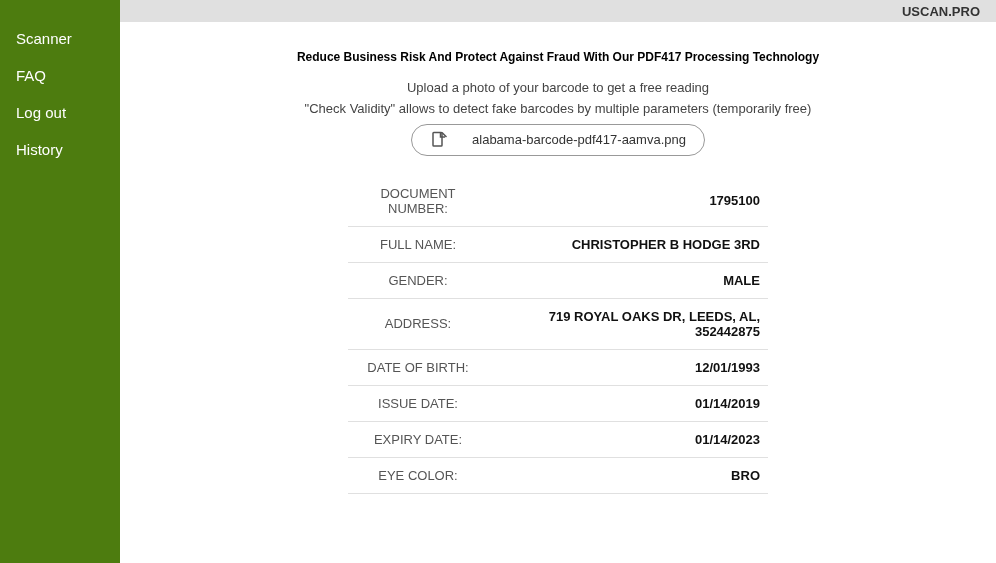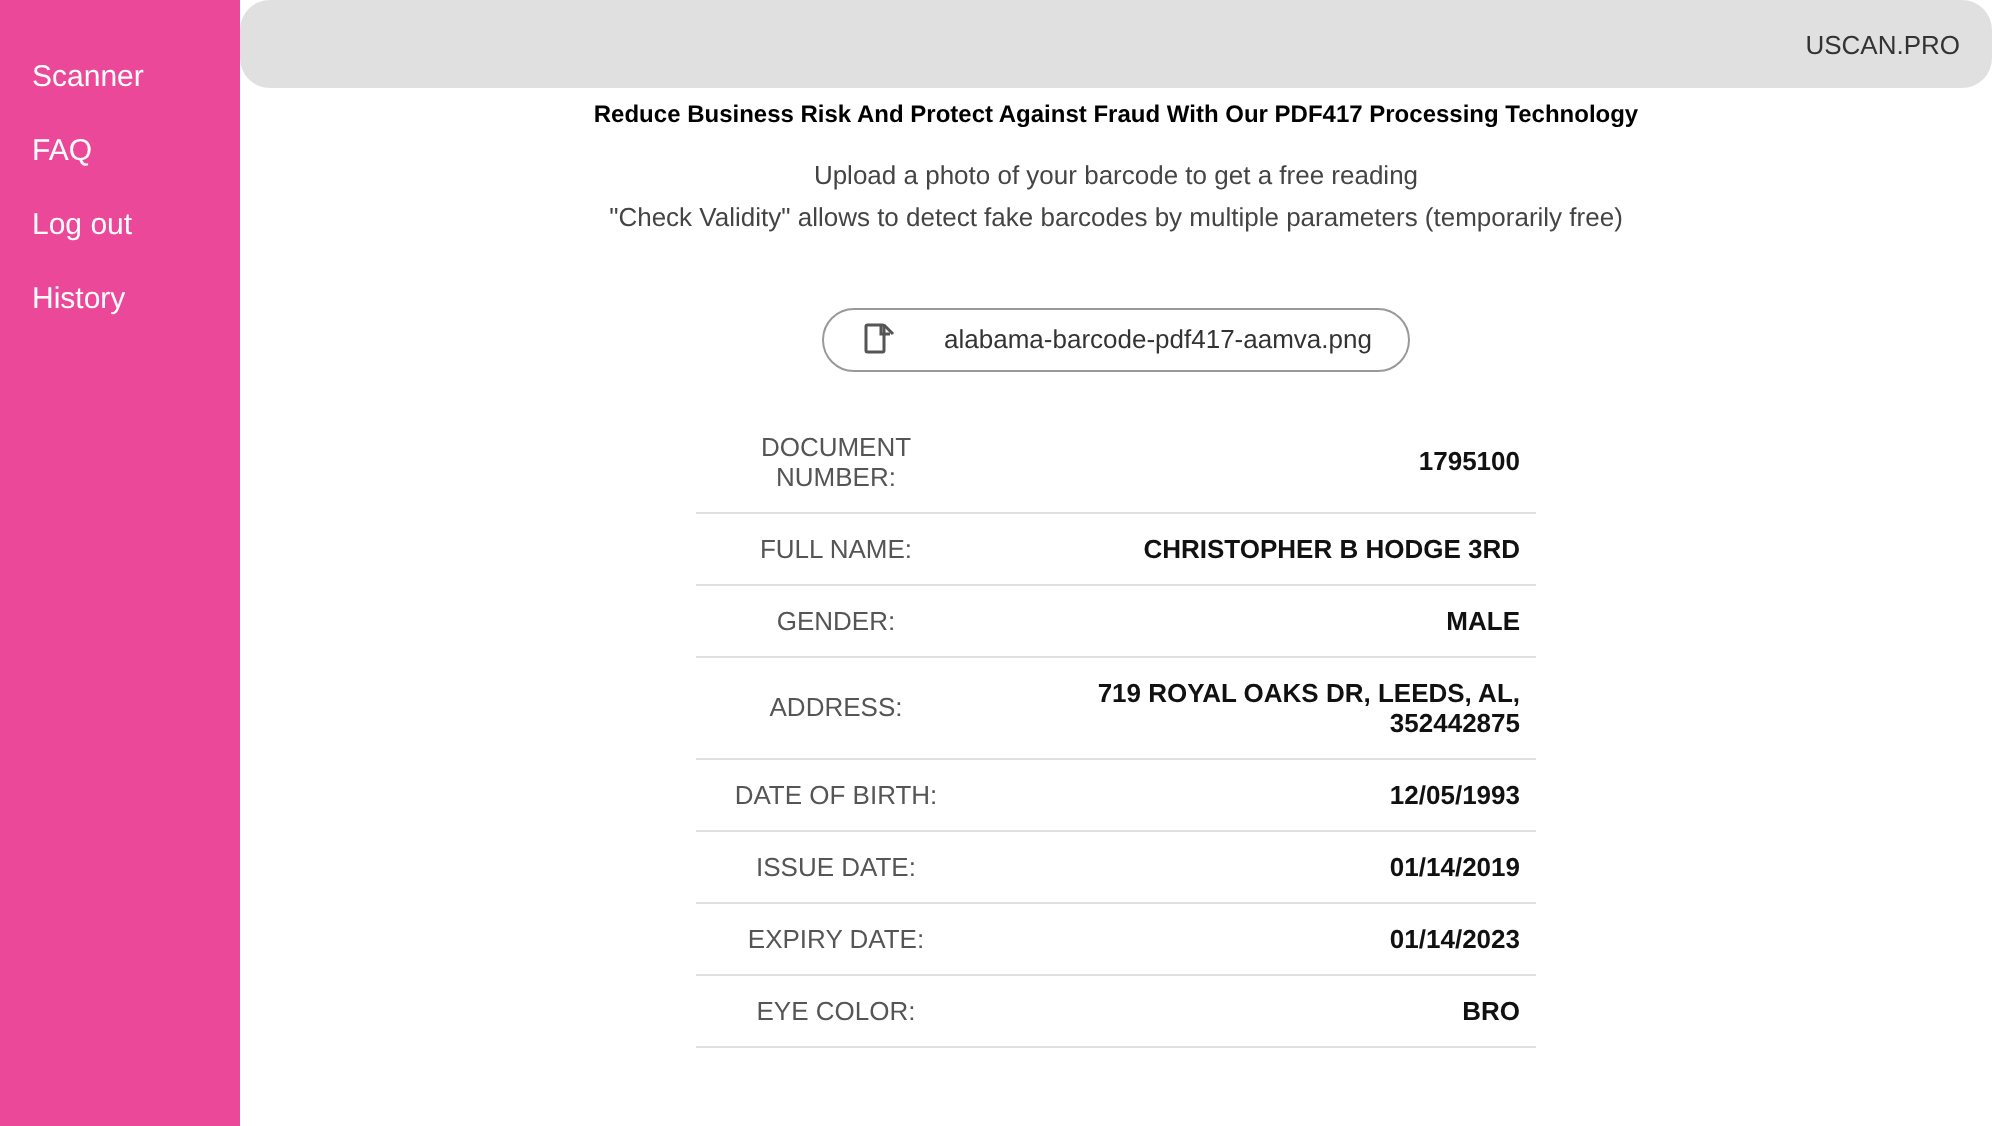--- a/index.html
+++ b/index.html
@@ -2,47 +2,46 @@
 <html><head>
   <meta charset="utf-8">
   <style>
     * { margin: 0; padding: 0; box-sizing: border-box; }
     body { font-family: Arial, Helvetica, sans-serif; display: flex; height: 563px; width: 996px; overflow: hidden; background: #f5f5f5; }
 
     
     .sidebar {
       width: 120px;
       min-width: 120px;
-      background: #ec4899;
+      background: #4d7c0f;
       display: flex;
       flex-direction: column;
       padding-top: 20px;
     }
     .sidebar-item {
       color: #ffffff;
       padding: 10px 16px;
       cursor: pointer;
       font-size: 15px;
     }
 
     
     .top-bar {
       position: absolute;
       top: 0; right: 0;
       width: calc(996px - 120px);
-      height: 44px;
+      height: 22px;
       background: #e0e0e0;
       display: flex;
       align-items: center;
       justify-content: flex-end;
       padding-right: 16px;
       font-size: 13px;
       color: #333;
-      font-weight: normal;
-      border-radius: 15px;
+      font-weight: bold;
     }
 
     
     .main {
       flex: 1;
       background: #ffffff;
       display: flex;
       flex-direction: column;
       align-items: center;
       padding-top: 50px;
@@ -56,21 +55,21 @@
       text-align: center;
       margin-bottom: 14px;
       max-width: 700px;
     }
 
     .subtitle {
       font-size: 13px;
       text-align: center;
       color: #444;
       line-height: 1.6;
-      margin-bottom: 34px;
+      margin-bottom: 4px;
     }
 
     
     .file-pill {
       border: 1px solid #999;
       border-radius: 20px;
       padding: 6px 18px;
       display: flex;
       align-items: center;
       gap: 24px;
@@ -153,21 +152,21 @@
         <tr>
           <td>GENDER:</td>
           <td>MALE</td>
         </tr>
         <tr>
           <td>ADDRESS:</td>
           <td>719 ROYAL OAKS DR, LEEDS, AL, 352442875</td>
         </tr>
         <tr>
           <td>DATE OF BIRTH:</td>
-          <td>12/05/1993</td>
+          <td>12/01/1993</td>
         </tr>
         <tr>
           <td>ISSUE DATE:</td>
           <td>01/14/2019</td>
         </tr>
         <tr>
           <td>EXPIRY DATE:</td>
           <td>01/14/2023</td>
         </tr>
         <tr>

